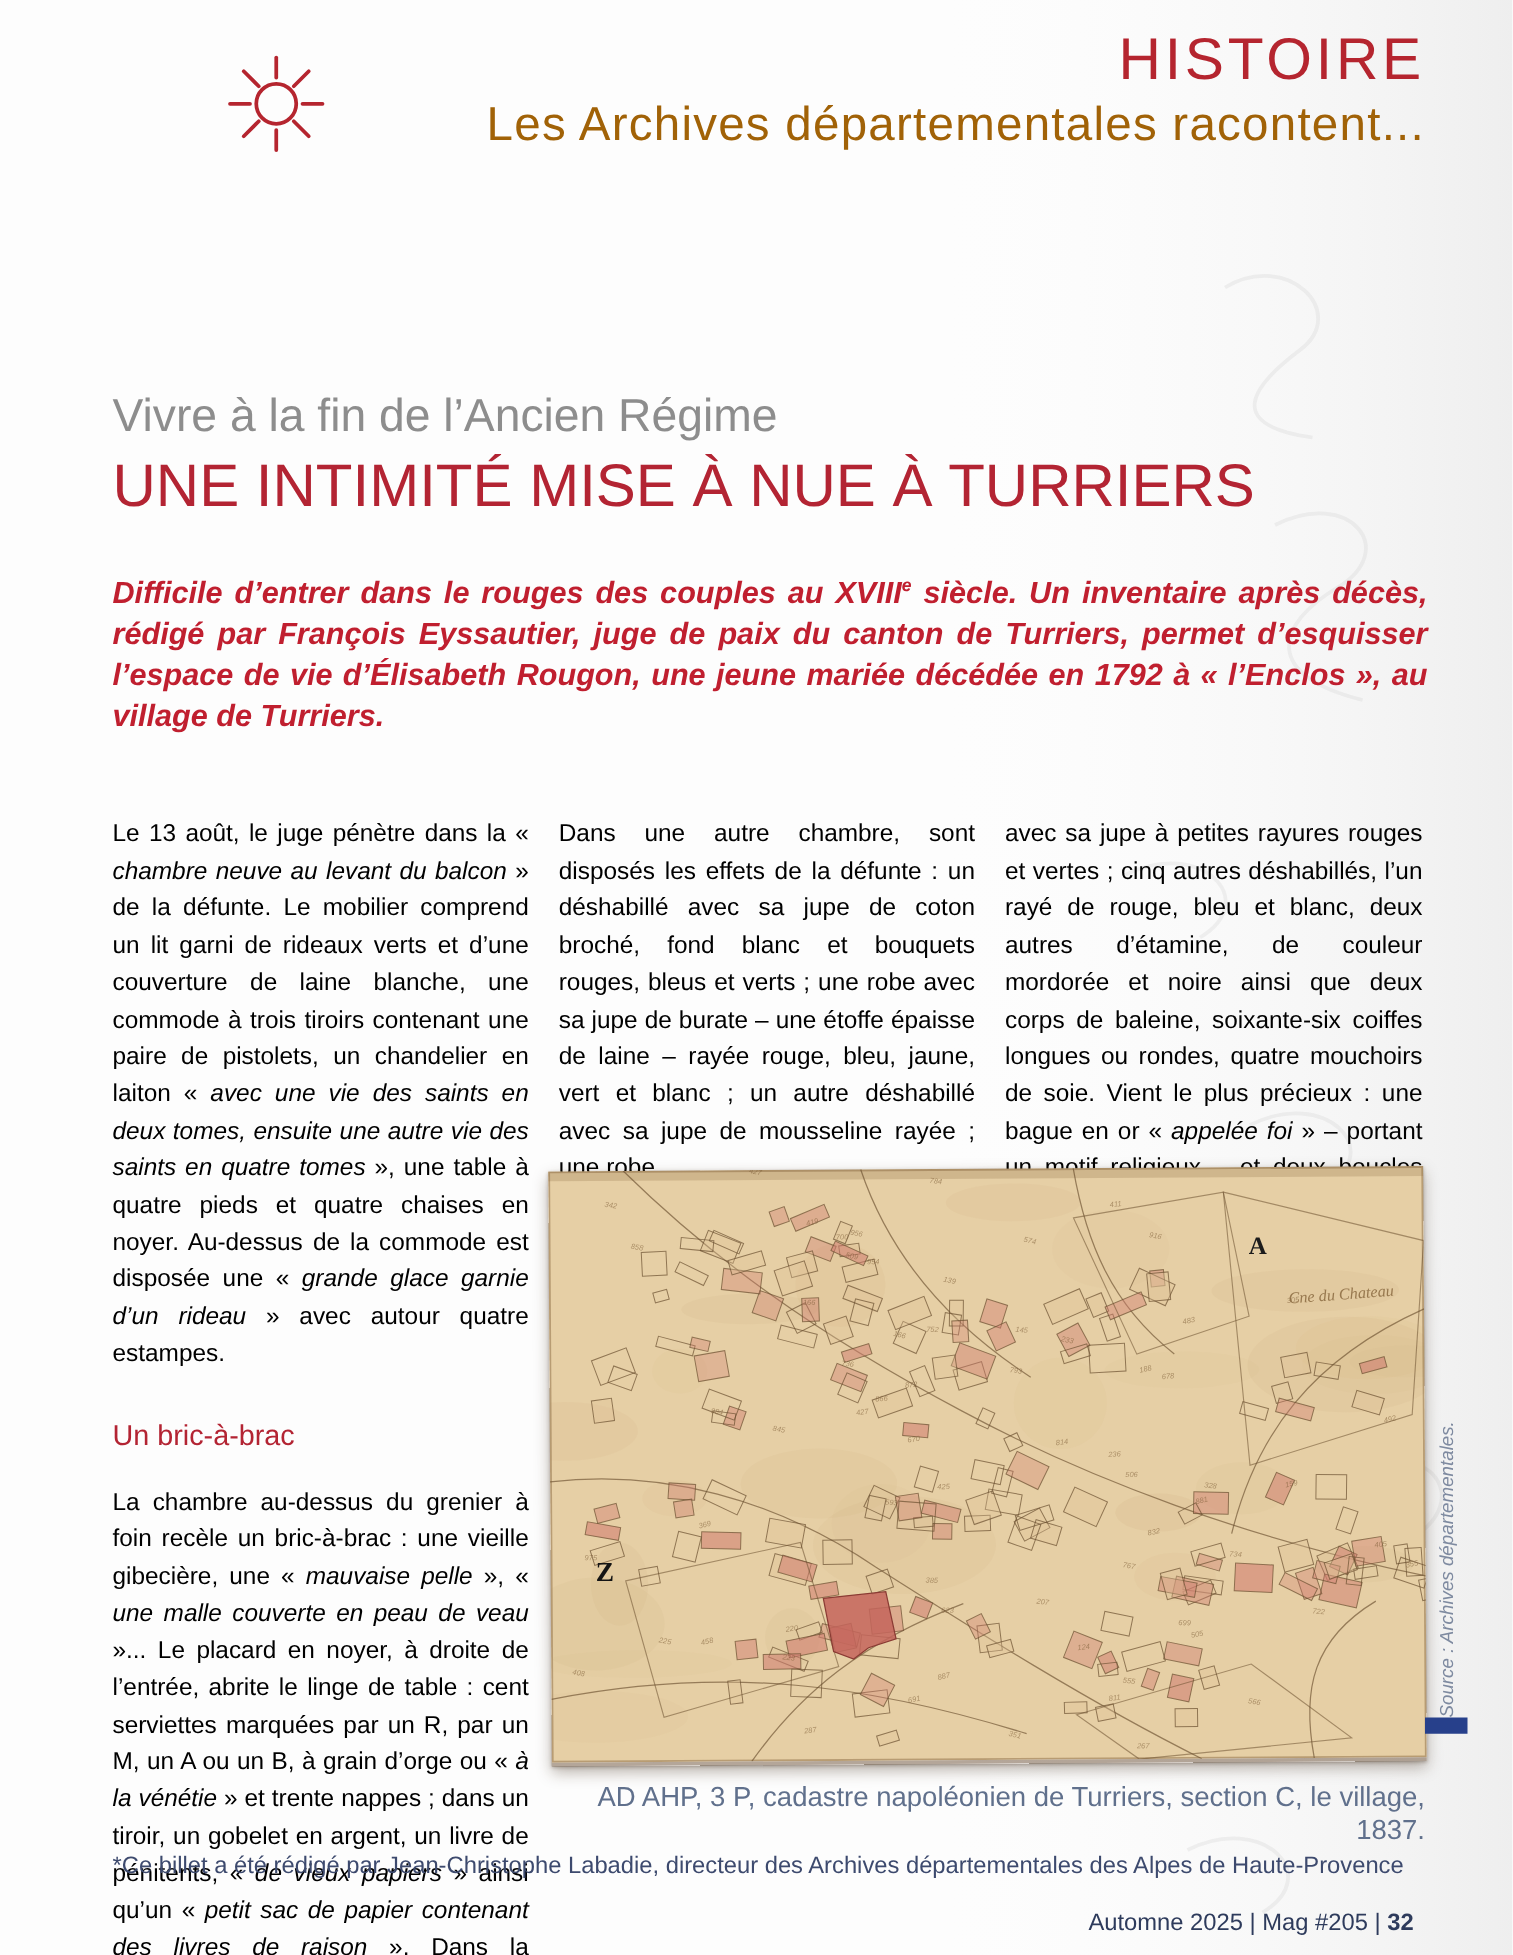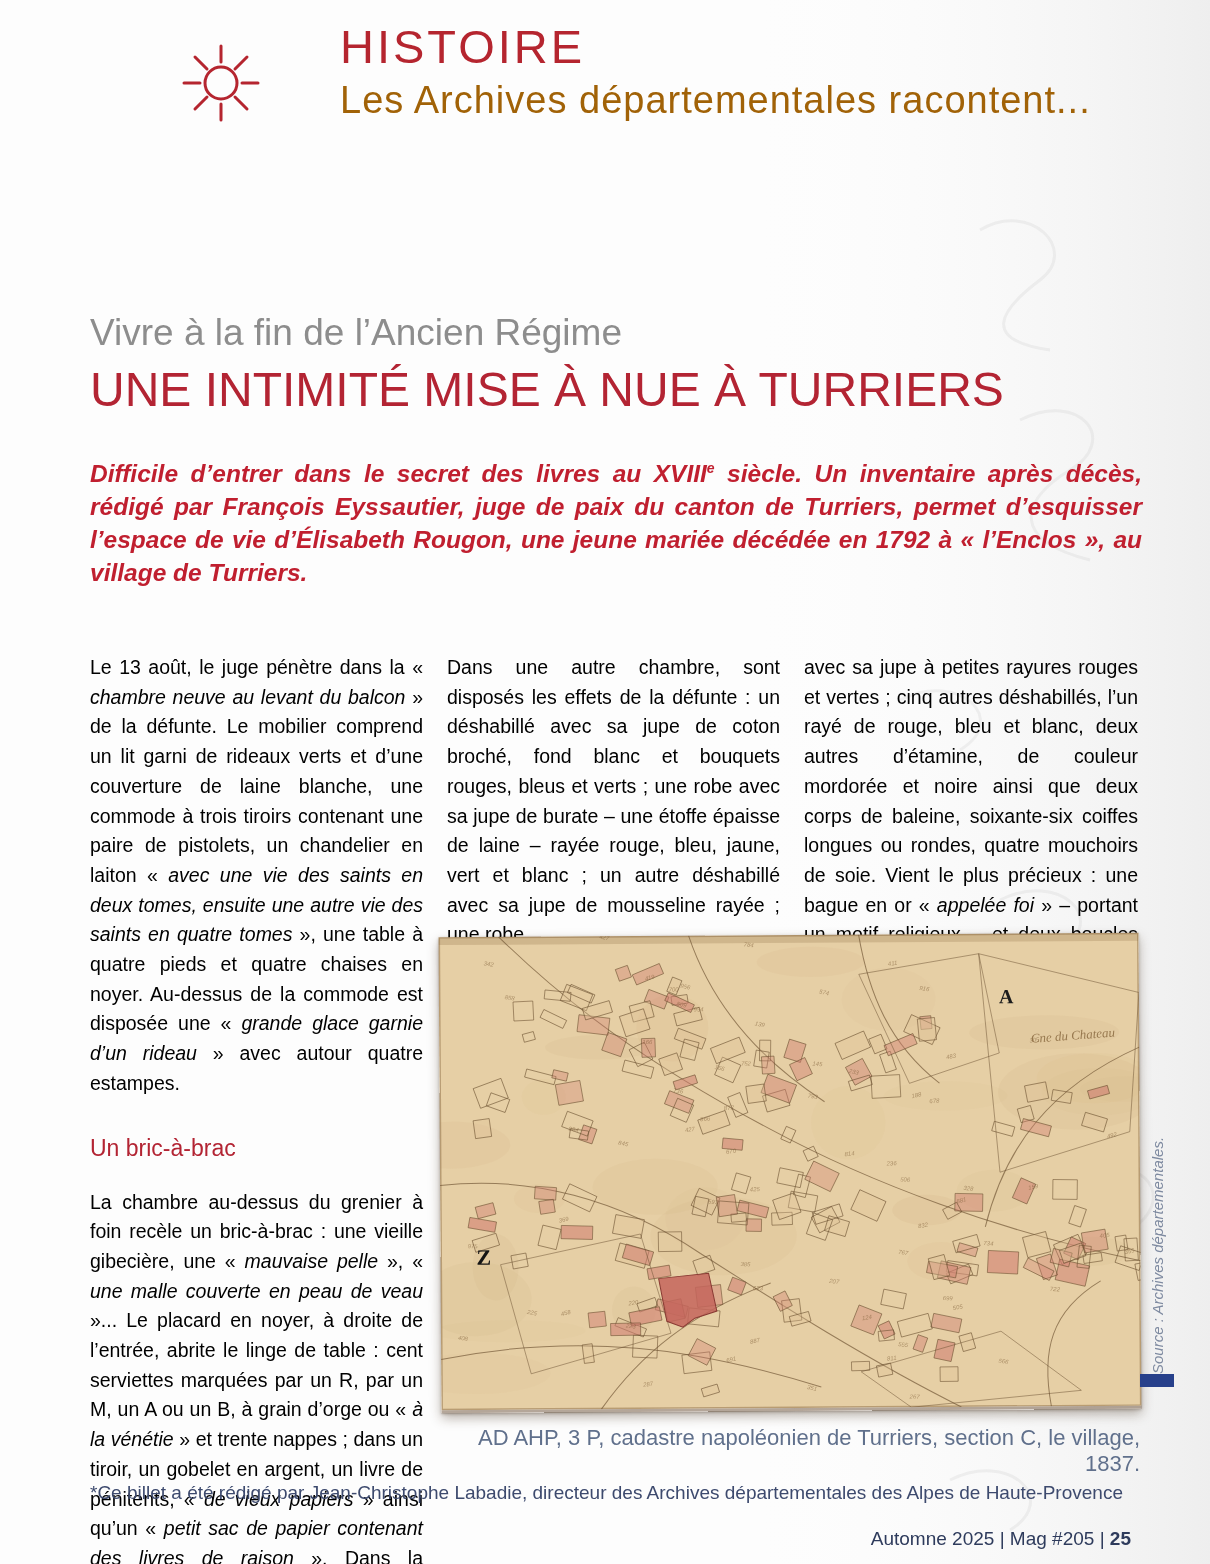--- a/index.html
+++ b/index.html
@@ -9,21 +9,21 @@
     width:1210px; height:1564px;
     background:#fdfdfd;
     font-family:"Liberation Sans", sans-serif;
     overflow:hidden;
     color:#2e3b5c;
   }
   .bg-texture { position:absolute; inset:0; pointer-events:none; }
 
   
   .sun { position:absolute; left:176px; top:38px; width:90px; height:90px; }
-  .masthead { position:absolute; right:70px; top:22px; width:800px; text-align:left; }
+  .masthead { position:absolute; right:70px; top:22px; width:800px; text-align:right; }
   .mh-line1 { font-size:47px; font-weight:300; letter-spacing:3px; color:#b5252f; line-height:1.05; }
   .mh-line2 { font-size:66px; font-weight:800; letter-spacing:0px; color:#b32032; line-height:1.0; margin-top:2px; }
   .mh-line2 .ast { font-size:30px; font-weight:400; vertical-align:28px; }
   .mh-sub { font-size:38px; font-weight:300; color:#a16207; letter-spacing:1px; margin-top:8px; }
 
   
   .kicker   { position:absolute; left:90px; top:312px; font-size:37px; font-weight:400; color:#8d8d8d; }
   .headline { position:absolute; left:90px; top:362px; font-size:48px; font-weight:400; color:#b32433; letter-spacing:0px; }
   .intro    { position:absolute; left:90px; top:452px; width:1052px;
               font-size:24.5px; line-height:33px; font-weight:700; font-style:italic;
@@ -90,21 +90,21 @@
   </g>
 </svg>
 
 <header class="masthead">
   <div class="mh-line1">HISTOIRE</div>
   <div class="mh-sub">Les Archives départementales racontent...</div>
 </header>
 
 <div class="kicker">Vivre à la fin de l’Ancien Régime</div>
 <h1 class="headline">UNE INTIMITÉ MISE À NUE À TURRIERS</h1>
-<p class="intro"><span>Difficile d’entrer dans le secret des livres au XVIII</span><sup>e</sup><span> siècle. Un inventaire après décès, rédigé par François Eyssautier, juge de paix du canton de Turriers, permet d’esquisser l’espace de vie d’Élisabeth Rougon, une jeune mariée décédée en 1792 à « l’Enclos », au village de Turriers.</span></p>
+<p class="intro"><span>Difficile d’entrer dans le rouges des couples au XVIII</span><sup>e</sup><span> siècle. Un inventaire après décès, rédigé par François Eyssautier, juge de paix du canton de Turriers, permet d’esquisser l’espace de vie d’Élisabeth Rougon, une jeune mariée décédée en 1792 à « l’Enclos », au village de Turriers.</span></p>
 
 <div class="cols">
   <div class="col">
     <p><span>Le 13 août, le juge pénètre dans la « </span><span class="it">chambre neuve au levant du balcon</span><span> » de la défunte. Le mobilier comprend un lit garni de rideaux verts et d’une couverture de laine blanche, une commode à trois tiroirs contenant une paire de pistolets, un chandelier en laiton « </span><span class="it">avec une vie des saints en deux tomes, ensuite une autre vie des saints en quatre tomes</span><span> », une table à quatre pieds et quatre chaises en noyer. Au-dessus de la commode est disposée une « </span><span class="it">grande glace garnie d’un rideau</span><span> » avec autour quatre estampes.</span></p>
     <h2 class="subhead">Un bric-à-brac</h2>
     <p><span>La chambre au-dessus du grenier à foin recèle un bric-à-brac : une vieille gibecière, une « </span><span class="it">mauvaise pelle</span><span> », « </span><span class="it">une malle couverte en peau de veau</span><span> »... Le placard en noyer, à droite de l’entrée, abrite le linge de table : cent serviettes marquées par un R, par un M, un A ou un B, à grain d’orge ou « </span><span class="it">à la vénétie</span><span> » et trente nappes ; dans un tiroir, un gobelet en argent, un livre de pénitents, « </span><span class="it">de vieux papiers</span><span> » ainsi qu’un « </span><span class="it">petit sac de papier contenant des livres de raison</span><span> ». Dans la chambre du deuxième étage, une malle excite la curiosité du juge : en basane, elle est dotée d’un cadenas. Elle aurait été laissée en gage contre un prêt</span></p>
   </div>
   <div class="col">
     <p><span>Dans une autre chambre, sont disposés les effets de la défunte : un déshabillé avec sa jupe de coton broché, fond blanc et bouquets rouges, bleus et verts ; une robe avec sa jupe de burate – une étoffe épaisse de laine – rayée rouge, bleu, jaune, vert et blanc ; un autre déshabillé avec sa jupe de mousseline rayée ; une robe</span></p>
   </div>
@@ -390,13 +390,13 @@
       <text x="560" y="70" font-size="20" font-weight="bold" font-family="&quot;Liberation Serif&quot;, serif" fill="#1c1c1c">A</text>
       <text x="36" y="330" font-size="22" font-weight="bold" font-family="&quot;Liberation Serif&quot;, serif" fill="#141414">Z</text>
       <text x="592" y="110" font-size="13" font-style="italic" font-family="&quot;Liberation Serif&quot;, serif" fill="#8a6a40" opacity="0.85" transform="rotate(-4 592 110)">Cne du Chateau</text>
     </svg>
 </figure>
 <div class="map-caption">AD AHP, 3 P, cadastre napoléonien de Turriers, section C, le village, 1837.</div>
 <div class="map-source">Source : Archives départementales.</div>
 <div class="source-bar"></div>
 
 <div class="footnote">*Ce billet a été rédigé par Jean-Christophe Labadie, directeur des Archives départementales des Alpes de Haute-Provence</div>
-<div class="issue-line"><span>Automne 2025 | Mag #205 | </span><b>25</b></div>
+<div class="issue-line"><span>Automne 2025 | Mag #205 | </span><b>32</b></div>
 
 </body></html>

